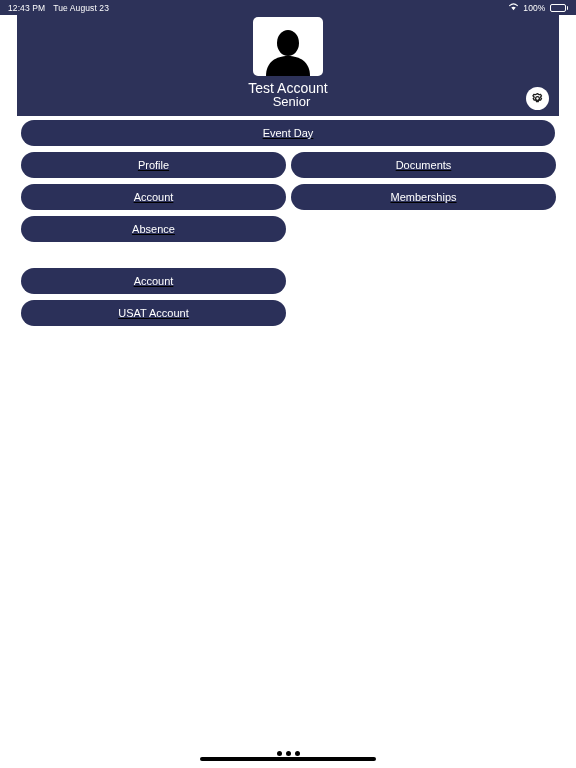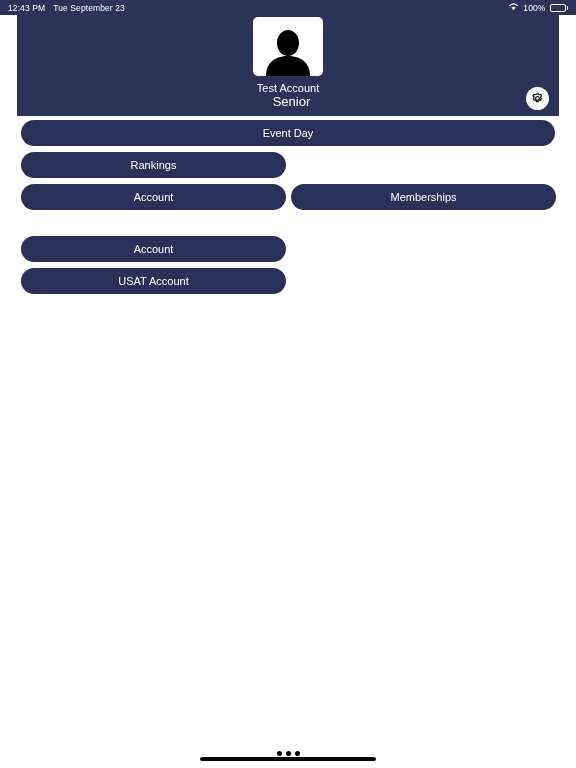--- a/index.html
+++ b/index.html
@@ -90,21 +90,21 @@
     background: #ffffff;
     border-radius: 5px;
     display: flex;
     align-items: flex-end;
     justify-content: center;
     overflow: hidden;
   }
   .avatar svg { display: block; }
   .profile-name {
     color: #ffffff;
-    font-size: 11px;
+    font-size: 14px;
     margin-top: 5px;
     line-height: 14px;
   }
   .profile-role {
     color: #ffffff;
     font-size: 13px;
     line-height: 14px;
     margin-left: 7px;
   }
   .settings-button {
@@ -127,20 +127,21 @@
     left: 0;
     top: 120px;
     width: 576px;
   }
   .btn-group { padding: 0; }
   .btn-row {
     display: flex;
     gap: 5px;
     padding: 0 21px;
     margin-bottom: 6px;
+    text-decoration: underline;
   }
   .group-gap { height: 20px; }
   .btn {
     background: #2b3059;
     color: #ffffff;
     border: none;
     border-radius: 13px;
     height: 26px;
     font-size: 11px;
     font-family: "Liberation Sans", sans-serif;
@@ -188,21 +189,21 @@
     border-radius: 2px;
     background: #000000;
   }
 </style>
 </head>
 <body>
 
 <div class="status-bar">
   <div class="status-left">
     <span>12:43 PM</span>
-    <span>Tue September 23</span>
+    <span>Tue August 23</span>
   </div>
   <div class="status-right">
     <span class="wifi-icon">
       <svg width="11" height="9" viewBox="0 0 11 9">
         <path d="M5.5 8.2 L3.3 5.6 A3.4 3.4 0 0 1 7.7 5.6 Z" fill="#ffffff"></path>
         <path d="M1.6 3.6 A6 6 0 0 1 9.4 3.6" stroke="#ffffff" stroke-width="1.1" fill="none" stroke-linecap="round"></path>
       </svg>
     </span>
     <span>100%</span>
     <span class="battery">
@@ -231,25 +232,30 @@
   </div>
 </div>
 
 <div class="menu-area">
 
   <div class="btn-group">
     <div class="btn-row">
       <button class="btn btn-full">Event Day</button>
     </div>
     <div class="btn-row">
-      <button class="btn btn-half">Rankings</button>
+      <button class="btn btn-half">Profile</button>
+      <button class="btn btn-half">Documents</button>
     </div>
     <div class="btn-row">
       <button class="btn btn-half">Account</button>
       <button class="btn btn-half">Memberships</button>
+    </div>
+    <div class="btn-row">
+      <button class="btn btn-half">Absence</button>
+      <div class="btn-spacer"></div>
     </div>
   </div>
 
   <div class="group-gap"></div>
 
   <div class="btn-group">
     <div class="btn-row">
       <button class="btn btn-half">Account</button>
     </div>
     <div class="btn-row">

